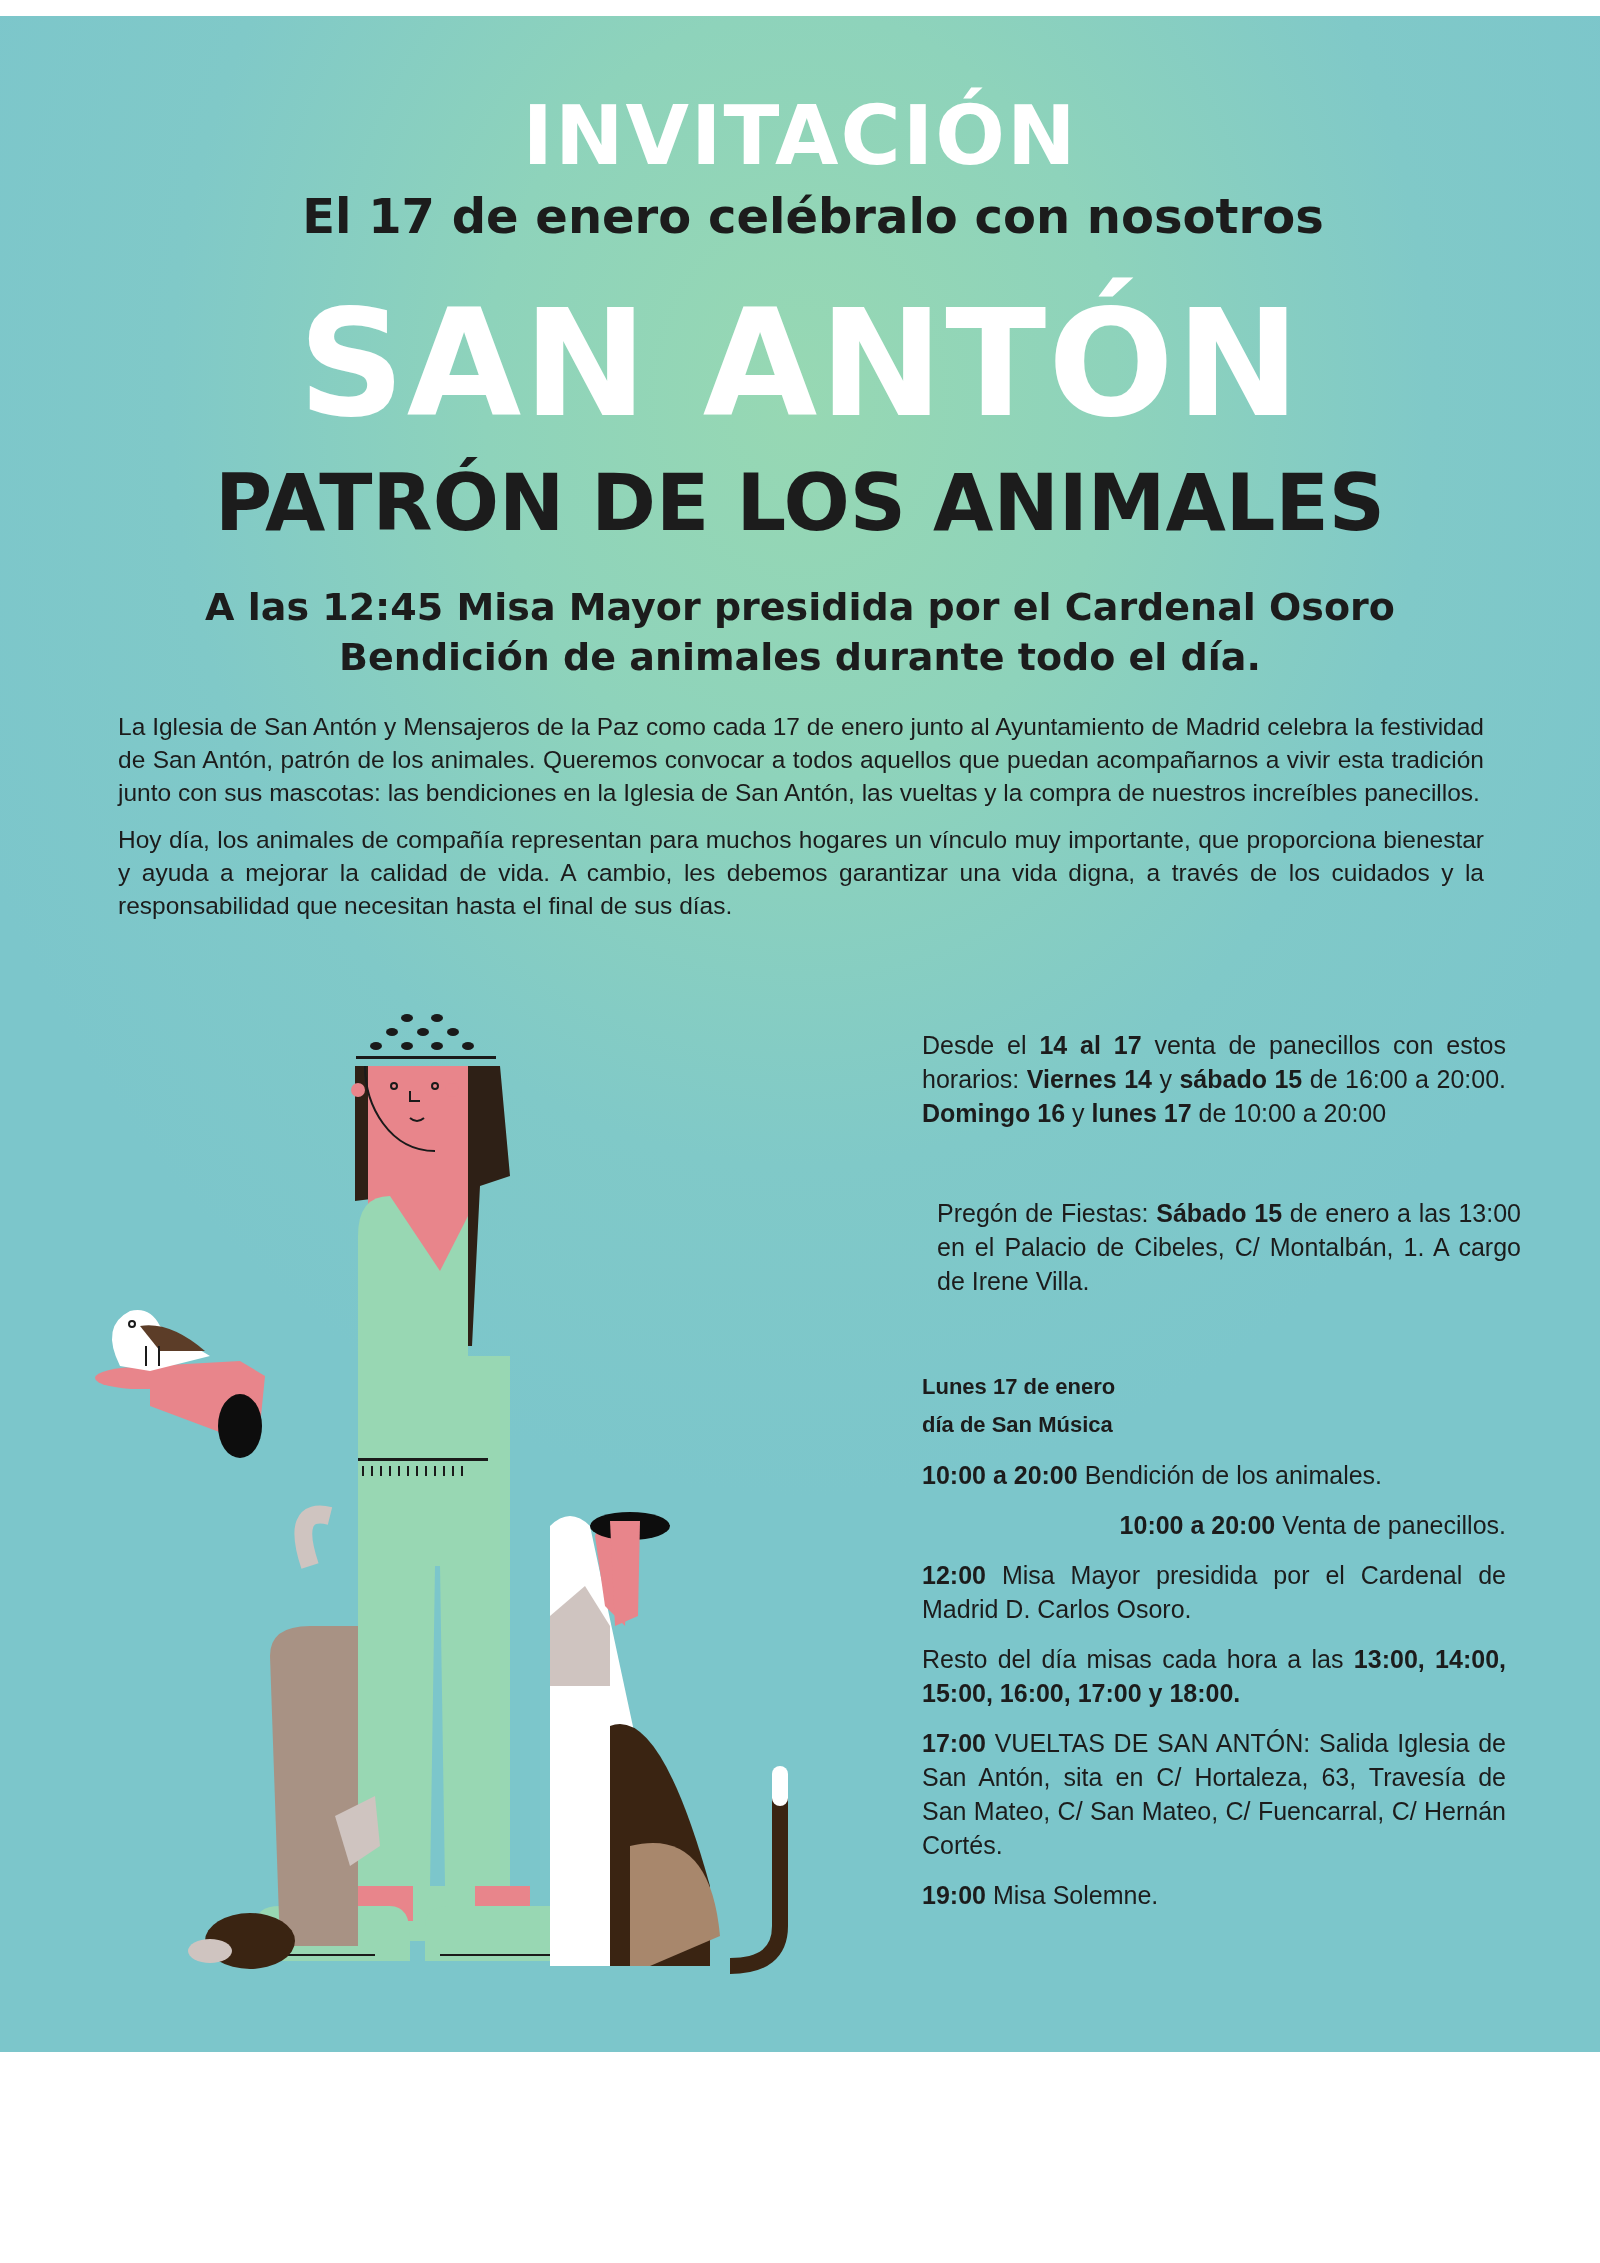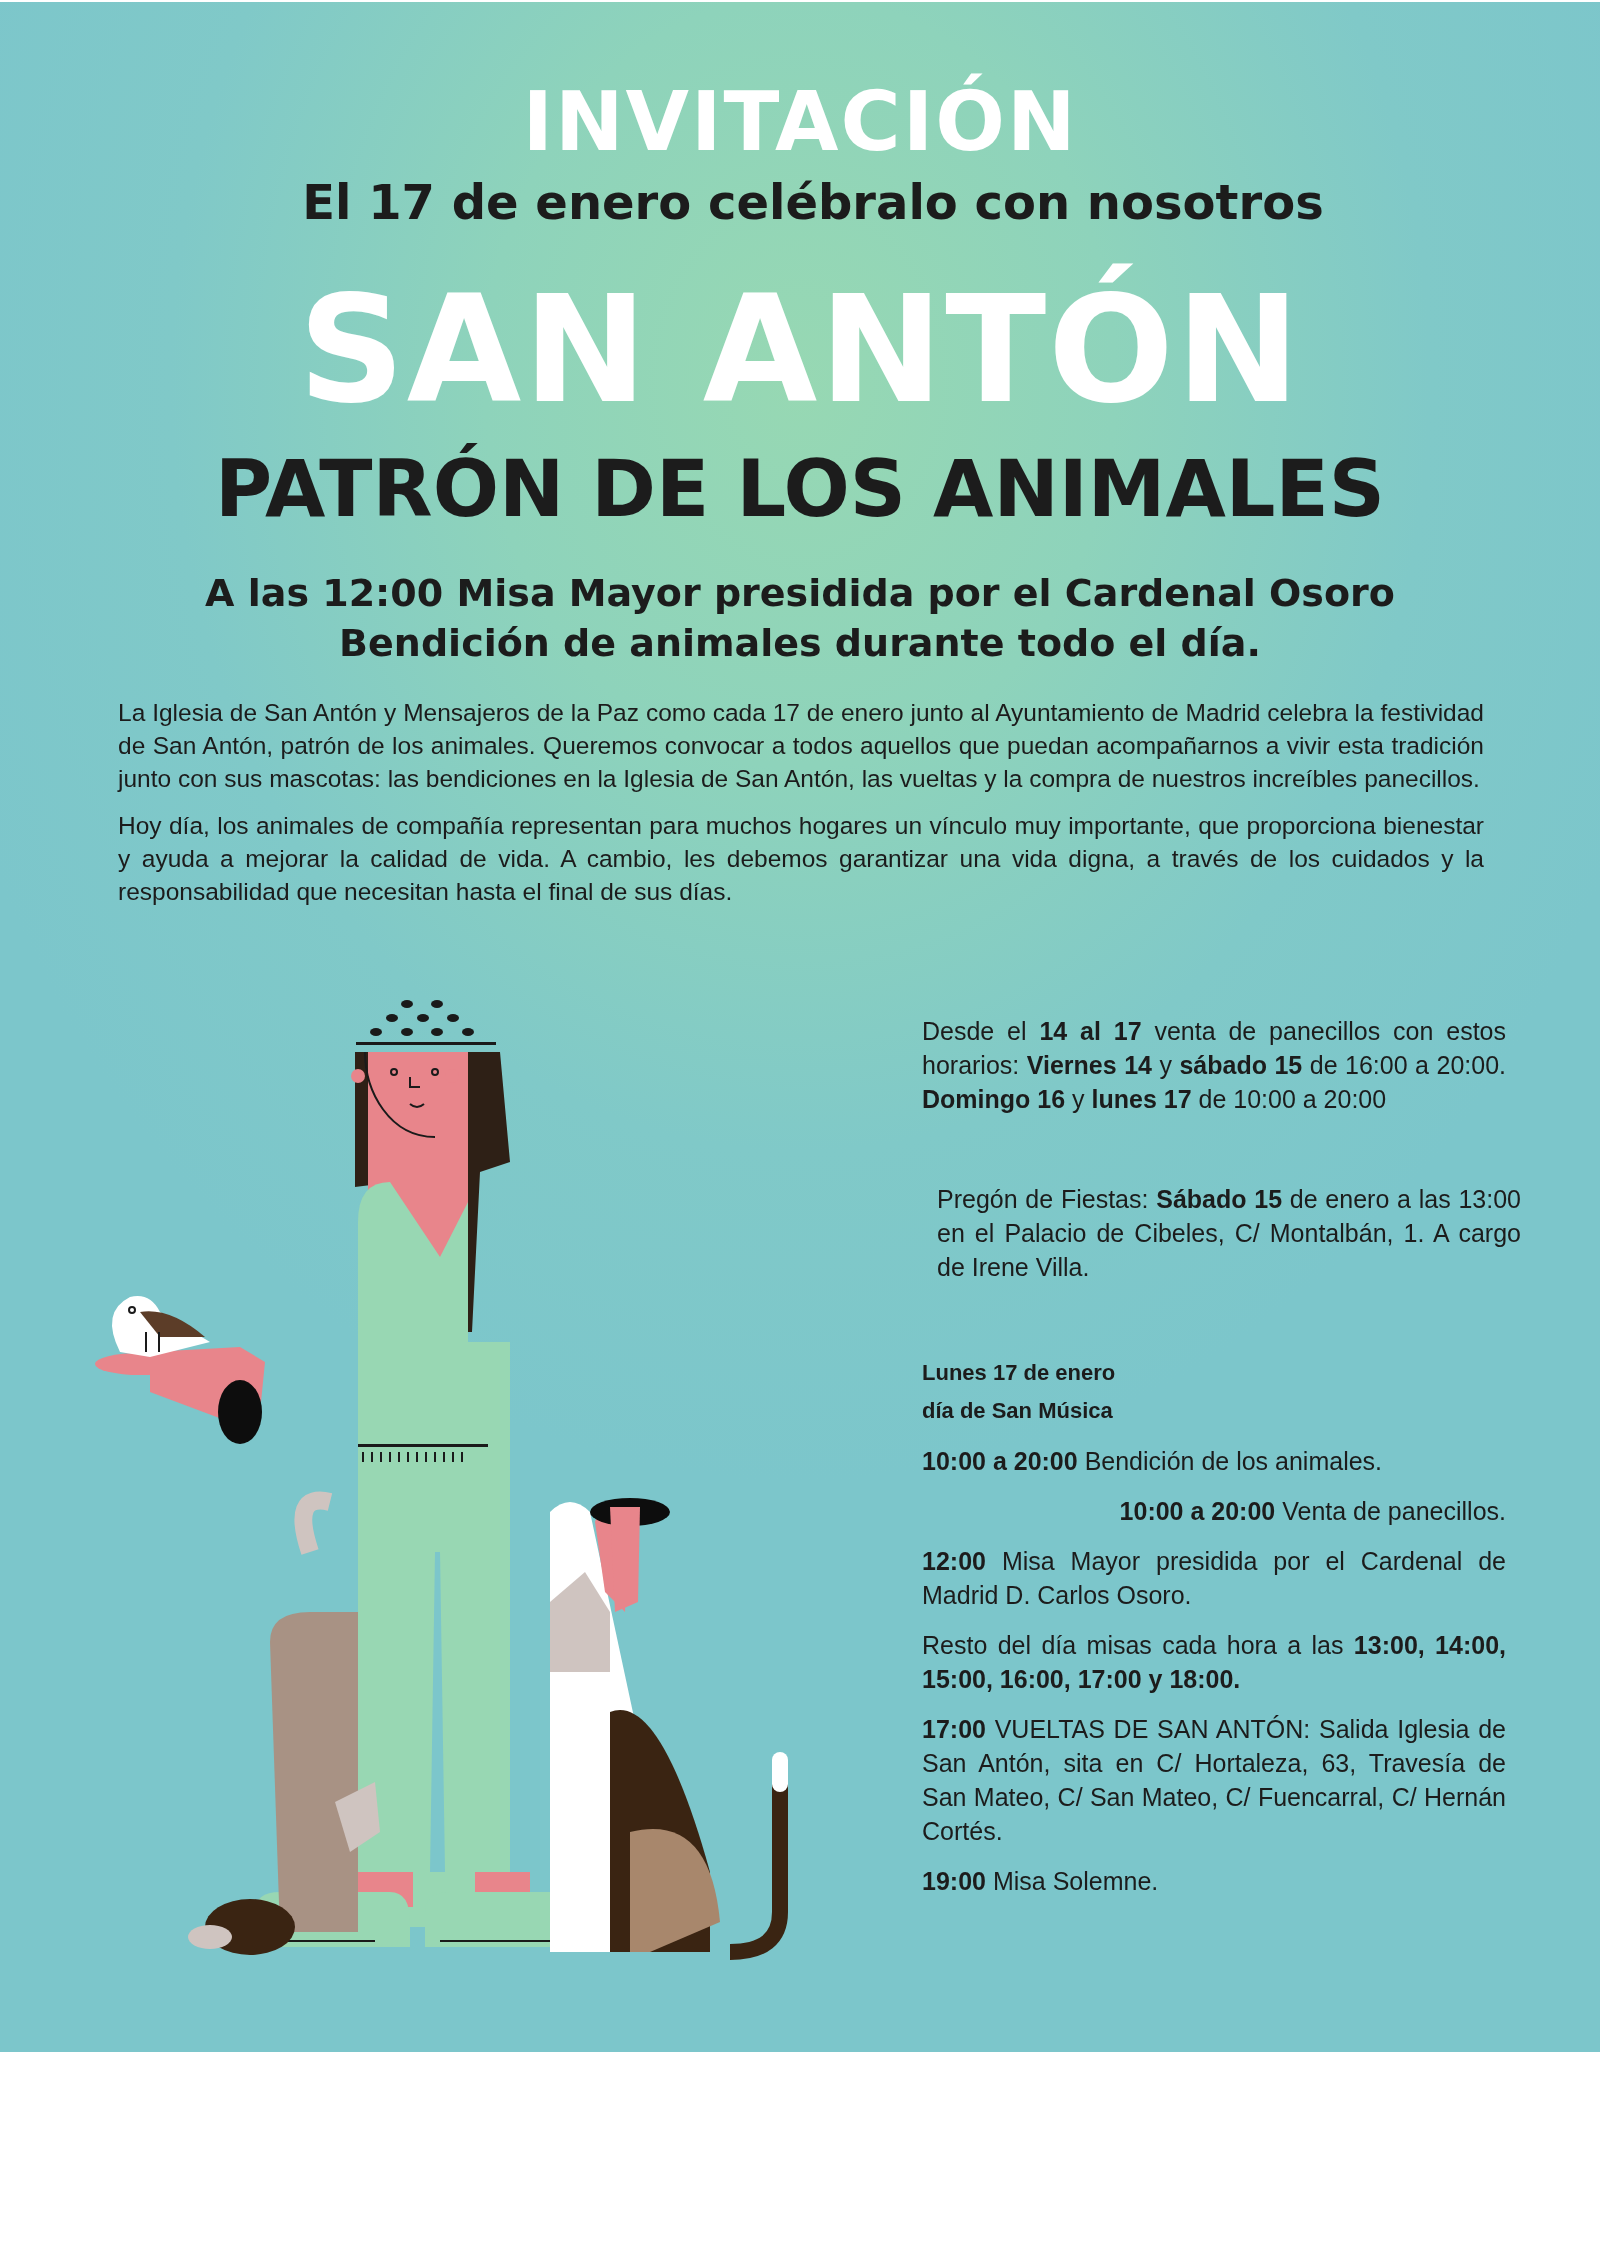--- a/index.html
+++ b/index.html
@@ -1,21 +1,21 @@
 <!DOCTYPE html>
 <html><head>
 <meta charset="utf-8">
 <style>
   html, body { margin:0; padding:0; }
   body {
     width:1600px; height:2263px; position:relative; overflow:hidden;
     font-family: "DejaVu Sans", sans-serif;
   }
   .poster {
-    position:absolute; left:0; top:2px; width:1600px; height:2052px;
+    position:absolute; left:0; top:16px; width:1600px; height:2052px;
     background: radial-gradient(ellipse 900px 1100px at 800px 380px, #97d8b3 0%, #8ed3bb 35%, #80c9c8 70%, #7cc6cb 100%);
   }
   .footer {
     position:absolute; left:0; top:2052px; width:1600px; height:211px; background:#ffffff;
   }
   .center { position:absolute; left:0; width:1600px; text-align:center; }
   .t-invit { top:72px; font-size:82px; font-weight:bold; color:#ffffff; letter-spacing:2px; }
   .t-date { top:172px; font-size:48px; font-weight:bold; color:#1c1c1c;margin-left:13px; }
   .t-san { top:262px; font-size:148px; font-weight:bold; color:#ffffff; letter-spacing:2px; }
   .t-patron { top:442px; font-size:78px; font-weight:bold; color:#1c1c1c; }
@@ -37,21 +37,21 @@
 </head>
 <body>
 
 <div class="poster">
 
   <div class="center t-invit">INVITACIÓN</div>
   <div class="center t-date">El 17 de enero celébralo con nosotros</div>
   <div class="center t-san">SAN ANTÓN</div>
   <div class="center t-patron">PATRÓN DE LOS ANIMALES</div>
   <div class="center t-misa">
-    <div>A las 12:00 Misa Mayor presidida por el Cardenal Osoro</div>
+    <div>A las 12:45 Misa Mayor presidida por el Cardenal Osoro</div>
     <div>Bendición de animales durante todo el día.</div>
   </div>
 
   <div class="intro" style="top:694px;">
     <p>La Iglesia de San Antón y Mensajeros de la Paz como cada 17 de enero junto al Ayuntamiento de Madrid celebra la festividad de San Antón, patrón de los animales. Queremos convocar a todos aquellos que puedan acompañarnos a vivir esta tradición junto con sus mascotas: las bendiciones en la Iglesia de San Antón, las vueltas y la compra de nuestros increíbles panecillos.</p>
     <p>Hoy día, los animales de compañía representan para muchos hogares un vínculo muy importante, que proporciona bienestar y ayuda a mejorar la calidad de vida. A cambio, les debemos garantizar una vida digna, a través de los cuidados y la responsabilidad que necesitan hasta el final de sus días.</p>
   </div>
 
   <svg class="illus" viewBox="0 0 780 1010" xmlns="http://www.w3.org/2000/svg">
 

